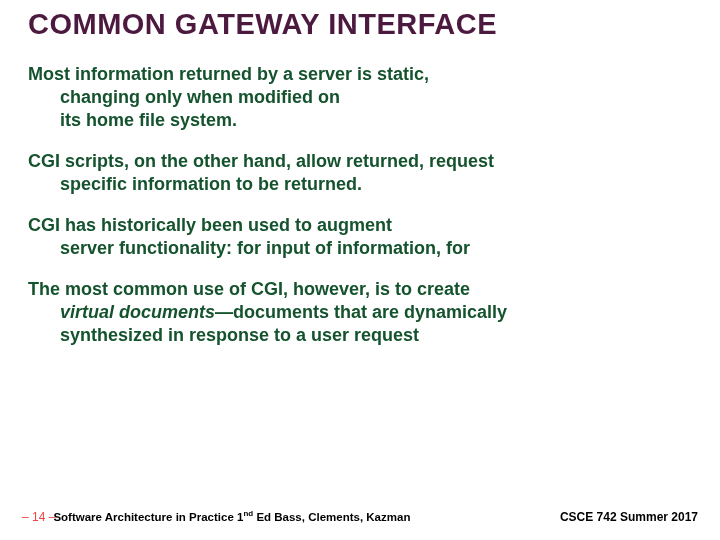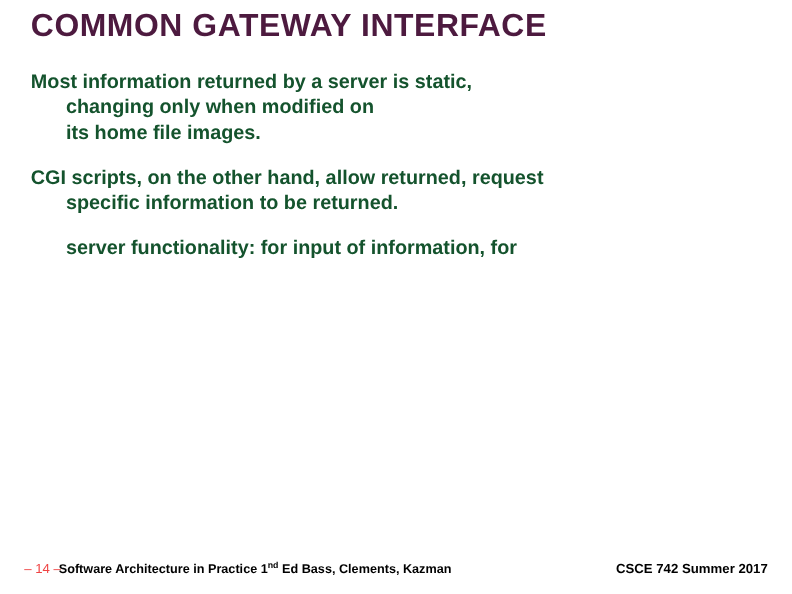--- a/index.html
+++ b/index.html
@@ -72,30 +72,36 @@
 </style>
 </head>
 <body>
 
 <div class="slide">
   <h1 class="title">COMMON GATEWAY INTERFACE</h1>
 
   <p class="para">
     <span>Most information returned by a server is static,</span>
     <span class="indent">changing only when modified on</span>
-    <span class="indent">its home file images.</span>
+    <span class="indent">its home file system.</span>
   </p>
 
   <p class="para">
     <span>CGI scripts, on the other hand, allow returned, request</span>
     <span class="indent">specific information to be returned.</span>
   </p>
 
   <p class="para">
+    <span>CGI has historically been used to augment</span>
     <span class="indent">server functionality: for input of information, for</span>
   </p>
 
+  <p class="para">
+    <span>The most common use of CGI, however, is to create</span>
+    <span class="indent"><span class="virtual">virtual documents</span><span>—documents that are dynamically</span></span>
+    <span class="indent">synthesized in response to a user request</span>
+  </p>
 
   <div class="footer">
     <span class="page-num">– 14 –</span><span class="book"><span>Software Architecture in Practice 1</span><span class="sup">nd</span><span> Ed  Bass, Clements, Kazman</span></span>
     <span class="course">CSCE 742 Summer 2017</span>
   </div>
 </div>
 
 </body></html>

